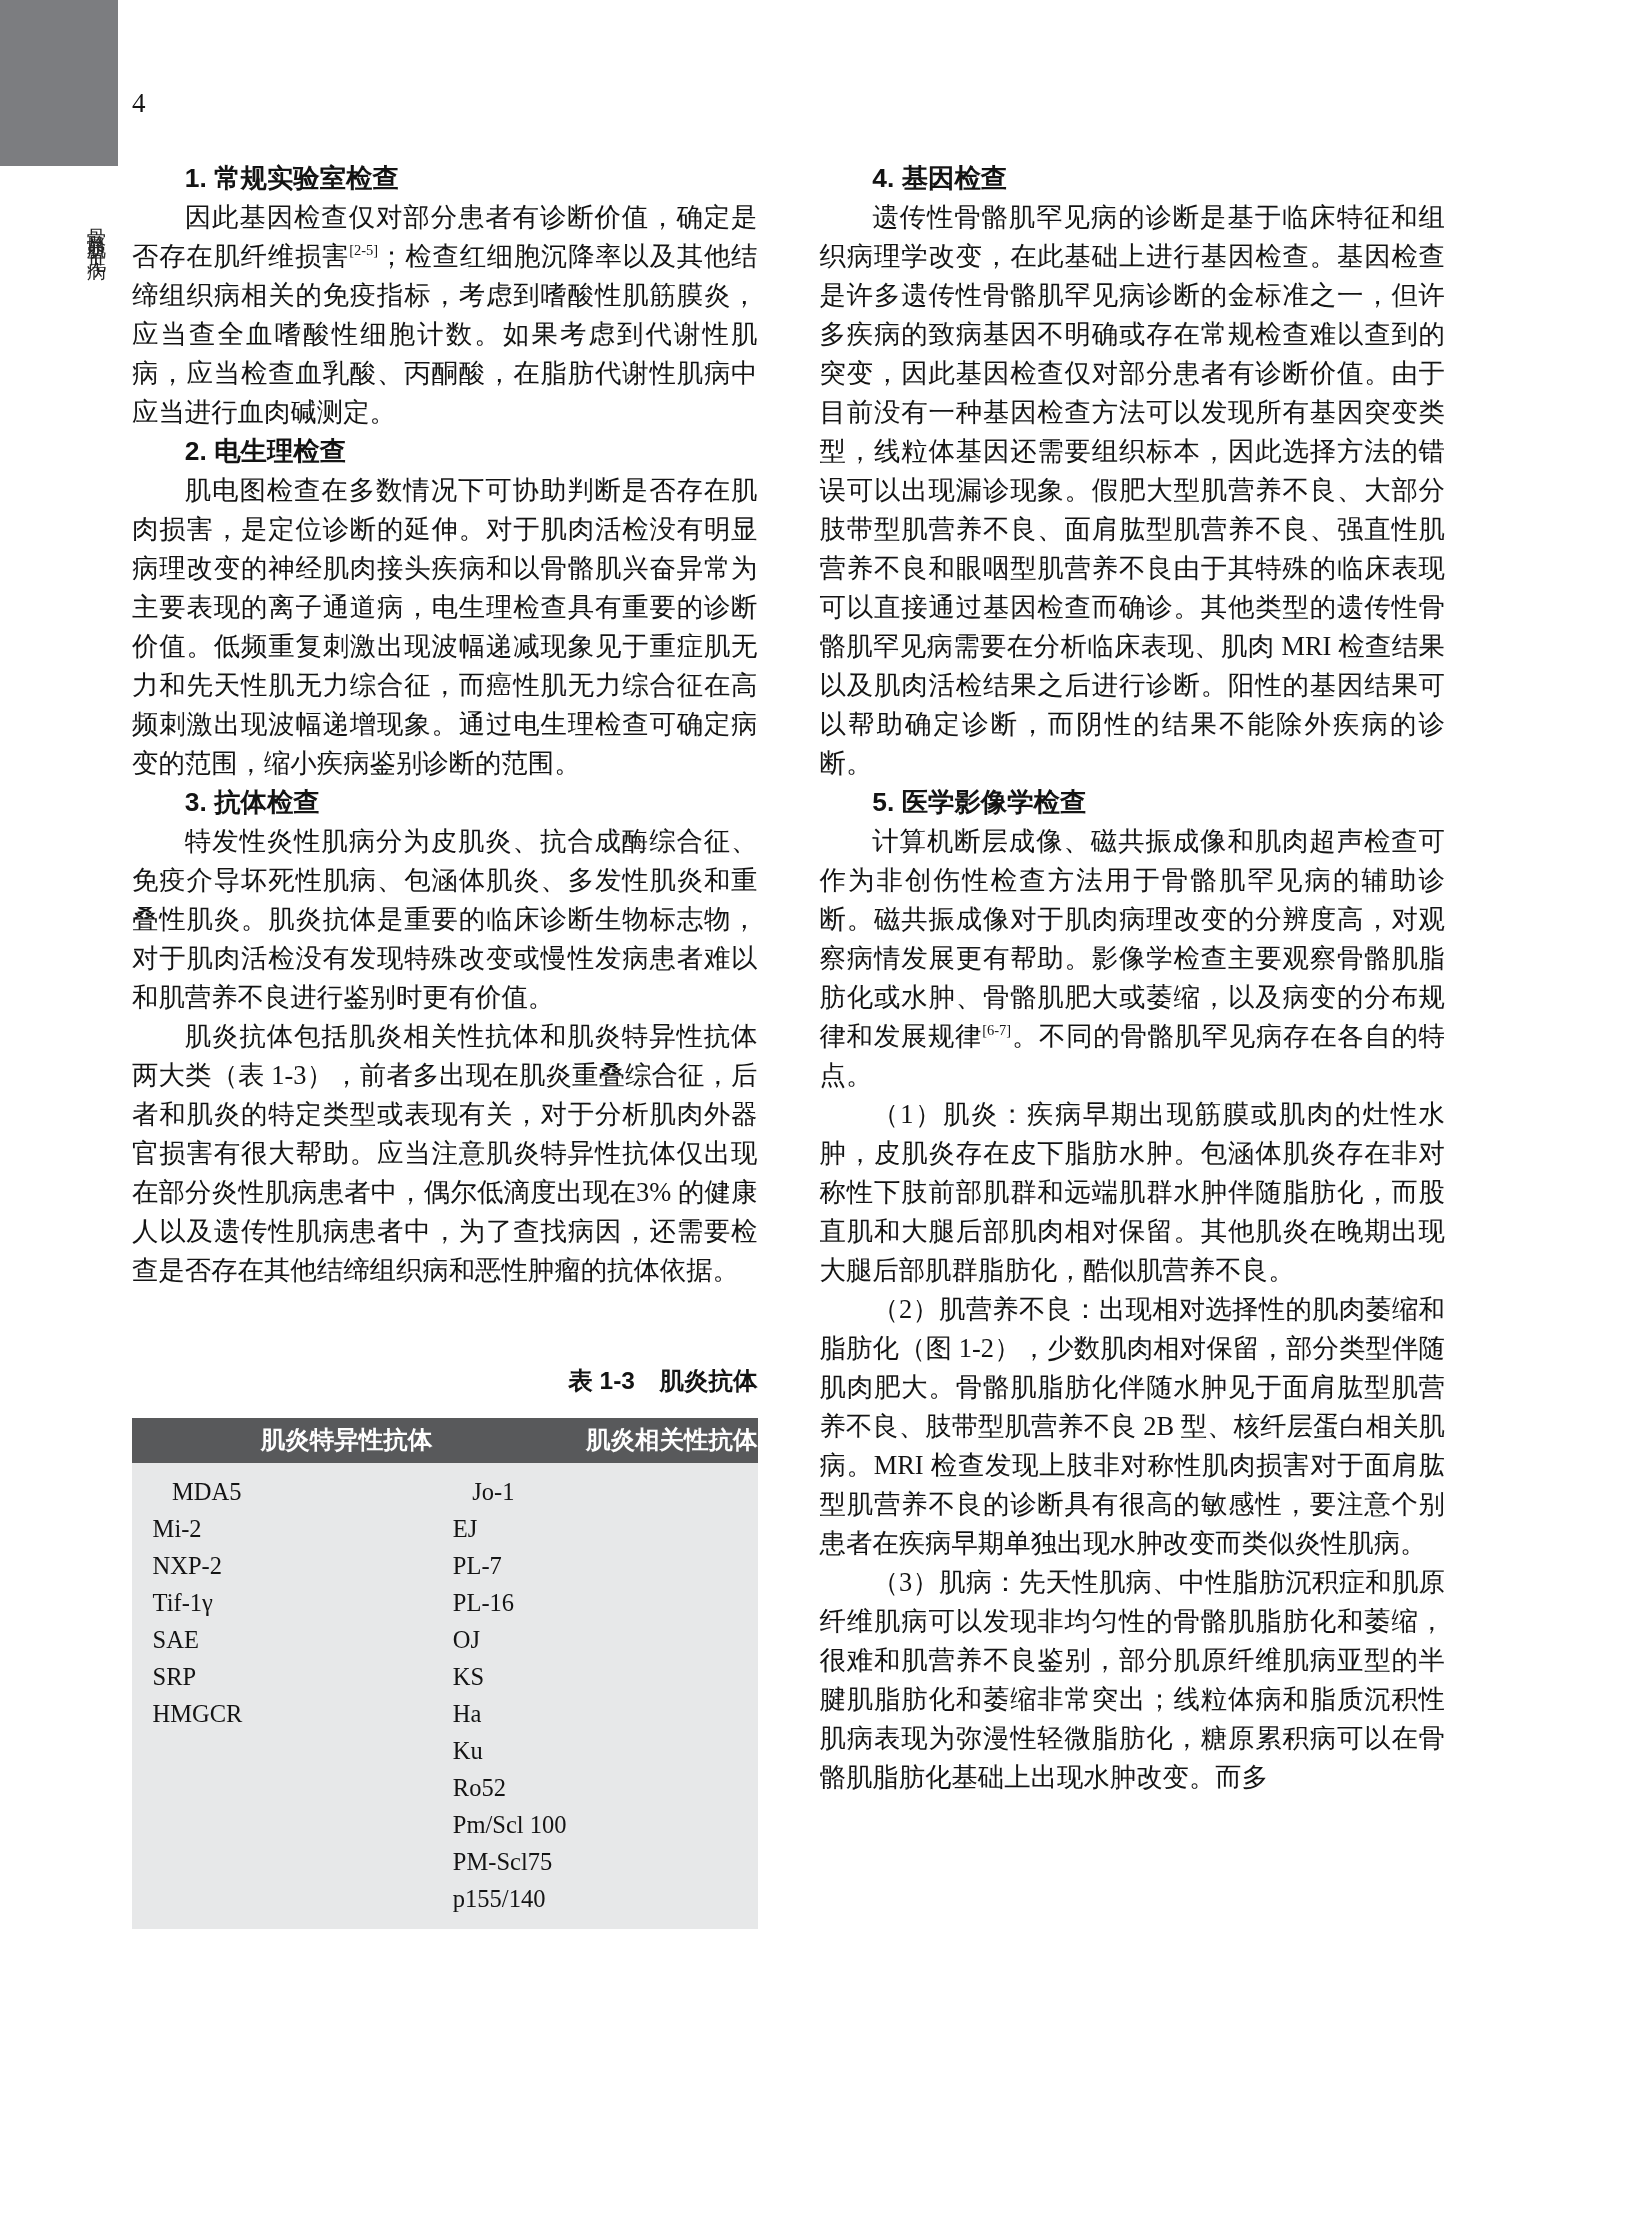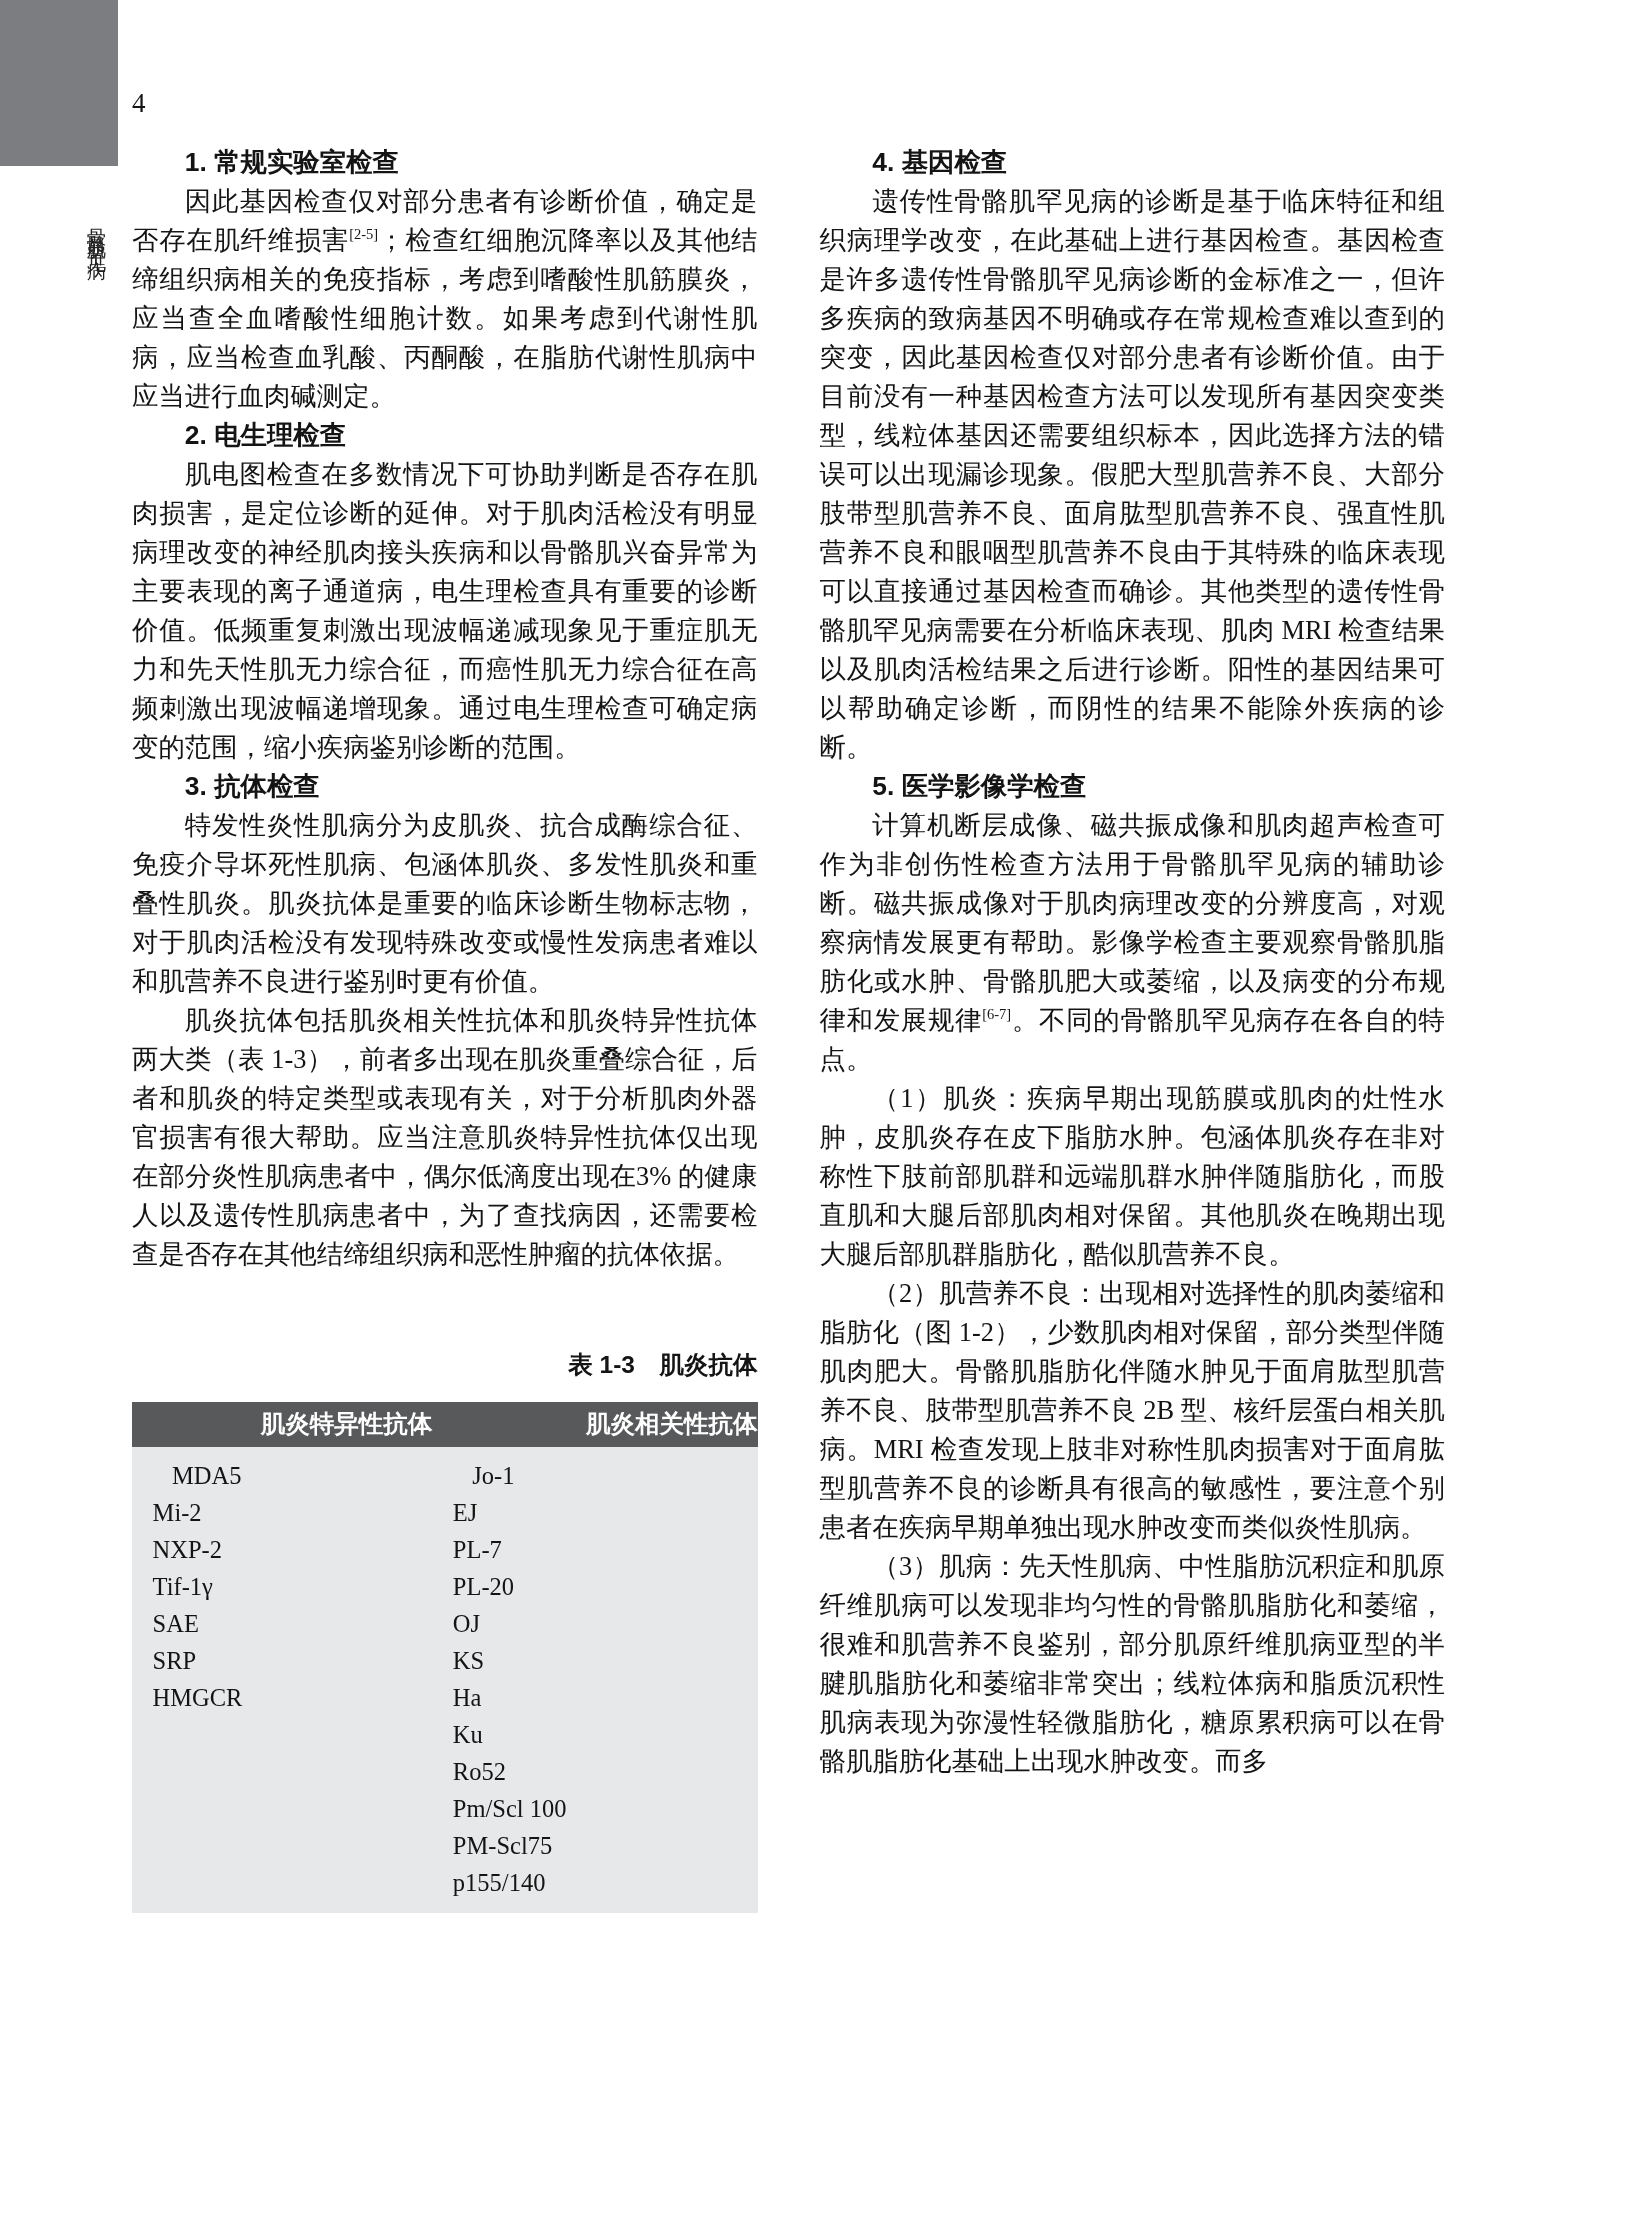--- a/index.html
+++ b/index.html
@@ -26,21 +26,21 @@
     position:absolute;left:132px;top:90px;
     font-size:27px;line-height:27px;
   }
   .side-label{
     position:absolute;left:83px;top:213px;
     writing-mode:vertical-rl;text-orientation:upright;
     font-family:"Liberation Sans","DejaVu Sans",sans-serif;
     font-size:19.3px;letter-spacing:6.4px;color:#222;
   }
   .columns{
-    position:absolute;left:132px;top:143px;
+    position:absolute;left:132px;top:159px;
     width:1313px;
     display:flex;gap:62px;
   }
   .col{
     width:636px;
     font-size:26.4px;line-height:39px;
     text-align:justify;
   }
   .heading{
     font-family:"Liberation Sans","DejaVu Sans",sans-serif;
@@ -126,21 +126,21 @@
             <tr>
               <td>Mi-2</td>
               <td>EJ</td>
             </tr>
             <tr>
               <td>NXP-2</td>
               <td>PL-7</td>
             </tr>
             <tr>
               <td>Tif-1γ</td>
-              <td>PL-20</td>
+              <td>PL-16</td>
             </tr>
             <tr>
               <td>SAE</td>
               <td>OJ</td>
             </tr>
             <tr>
               <td>SRP</td>
               <td>KS</td>
             </tr>
             <tr>

